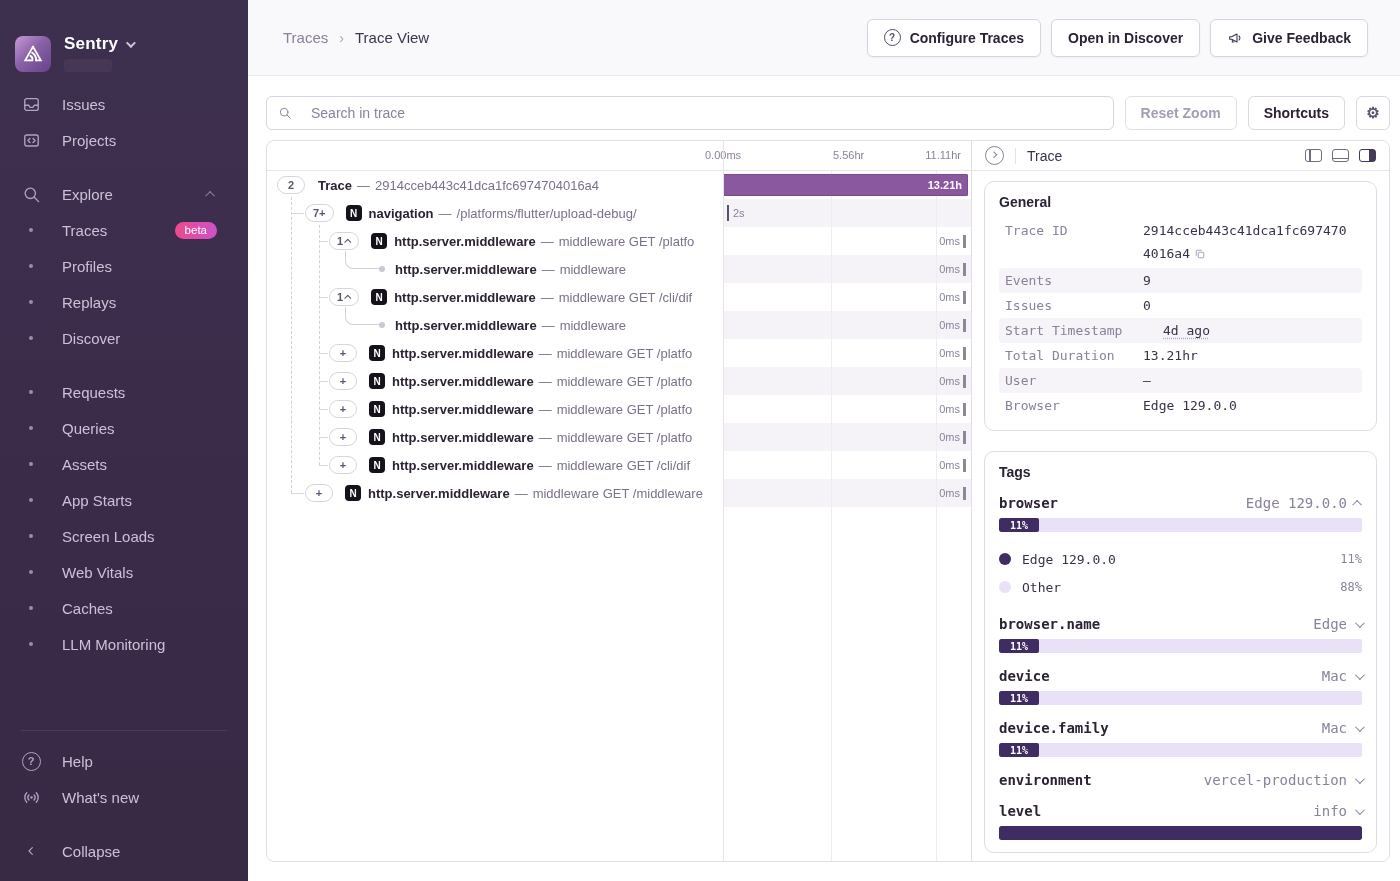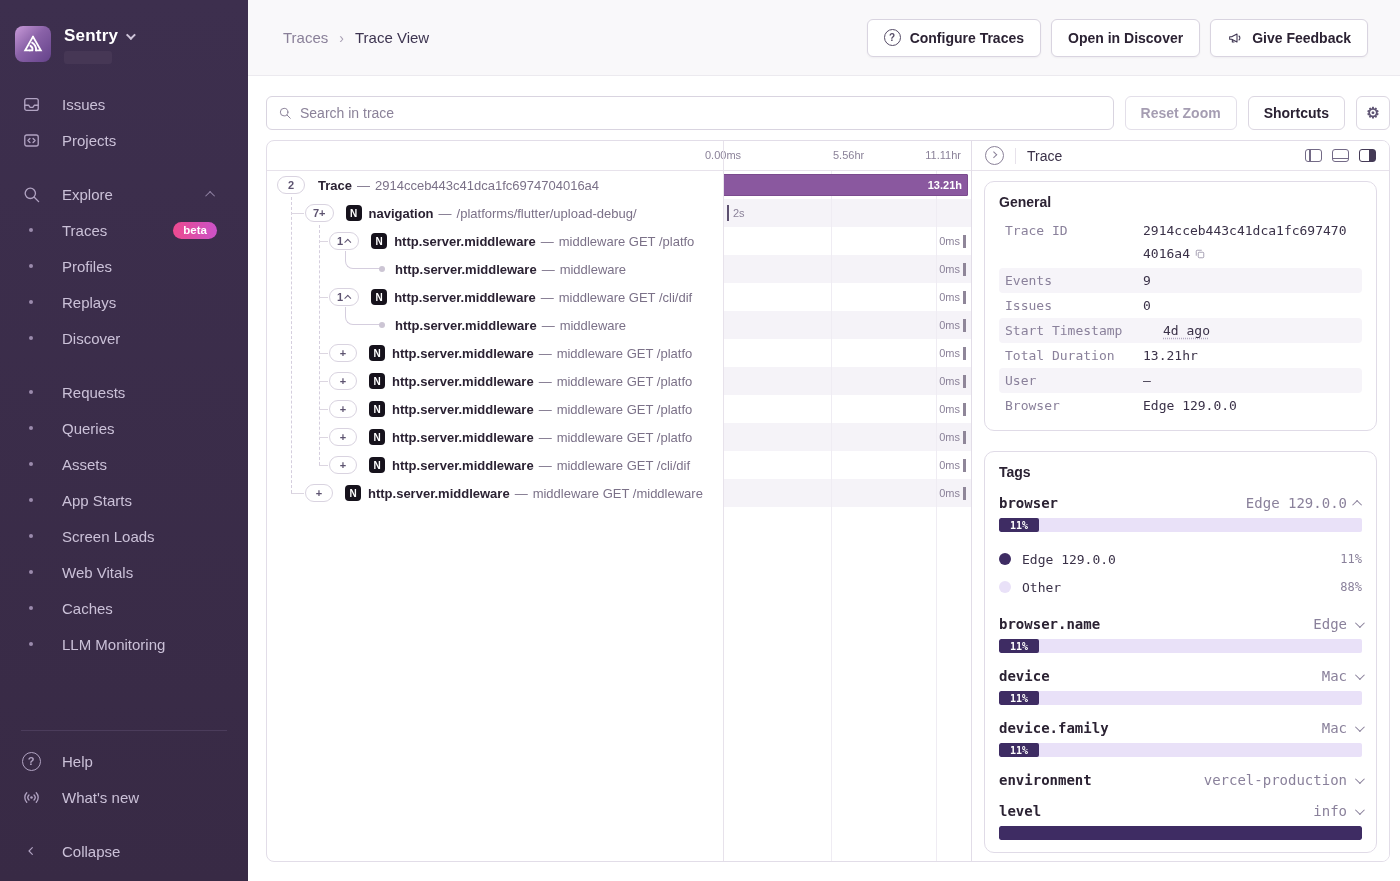--- a/index.html
+++ b/index.html
@@ -10,21 +10,21 @@
     -webkit-font-smoothing:antialiased;
   }
   .mono { font-family:"DejaVu Sans Mono","Liberation Mono",monospace; }
 
   
   .sidebar {
     width:248px; flex:none; height:881px;
     background:linear-gradient(180deg,#3d2f4e 0%, #382a45 100%);
     display:flex; flex-direction:column; overflow:hidden;
   }
-  .brand { display:flex; align-items:center; gap:13px; padding:16px 0 0 15px; height:72px; flex:none; }
+  .brand { display:flex; align-items:flex-end; gap:13px; padding:16px 0 0 15px; height:72px; flex:none; }
   .logo {
     width:36px; height:36px; border-radius:8px; flex:none;
     background:linear-gradient(135deg,#c99bd9 0%, #8a62a8 45%, #64428a 100%);
     display:grid; place-items:center;
   }
   .brand-text { display:flex; flex-direction:column; gap:5px; padding-top:2px; }
   .brand-row { display:flex; align-items:center; gap:8px; }
   .brand-name { color:#fff; font-size:17px; font-weight:700; letter-spacing:.2px; }
   .chev-dn-w { width:7px; height:7px; border-right:2px solid #cfc5da; border-bottom:2px solid #cfc5da; transform:rotate(45deg) translateY(-2px); }
   .org-skel { width:48px; height:13px; border-radius:3px; background:#463755; }
@@ -33,21 +33,21 @@
   .nav-item { height:36px; display:flex; align-items:center; padding-left:21px; padding-right:0; color:#cbc1d8; font-size:15px; cursor:pointer; }
   .ic { width:20px; margin-right:21px; display:flex; align-items:center; justify-content:center; flex:none; }
   .ic svg { stroke:#b1a3c2; fill:none; stroke-width:1.7; stroke-linecap:round; stroke-linejoin:round; }
   .dot-b { width:4px; height:4px; border-radius:50%; background:#9b8bad; }
   .sec-gap { height:18px; }
   .chev-up, .chev-dn-s { width:7px; height:7px; border-right:1.7px solid #9384a6; border-bottom:1.7px solid #9384a6; margin-left:auto; margin-right:33px; }
   .chev-up { transform:rotate(-135deg) translateY(-2px); }
   .beta {
     margin-left:auto; margin-right:31px;
     background:linear-gradient(90deg,#ed4a8f,#cb52c8);
-    color:#fff; font-size:11.5px; font-weight:700; padding:2.5px 10px; border-radius:10px;
+    color:#fff; font-size:11.5px; font-weight:400; padding:2.5px 10px; border-radius:10px;
   }
   .circle-q { width:19px; height:19px; border:1.7px solid #b1a3c2; border-radius:50%; display:grid; place-items:center; font-size:11px; font-weight:700; color:#b1a3c2; }
   .sb-footer { flex:none; padding-bottom:12px; }
   .sb-divider { height:1px; background:#4b3c5b; margin:10px 21px 12px 21px; }
 
   
   .main { flex:1; display:flex; flex-direction:column; overflow:hidden; }
   .topbar { height:76px; flex:none; background:#f9f8fa; border-bottom:1px solid #eceaef; display:flex; align-items:center; padding:0 32px 0 35px; }
   .crumbs { font-size:15px; display:flex; align-items:center; }
   .crumb-muted { color:#8a8099; cursor:pointer; }
@@ -56,21 +56,21 @@
   .top-actions { margin-left:auto; display:flex; gap:10px; }
   .btn {
     height:38px; padding:0 16px; background:#fff; border:1px solid #d9d4e0; border-radius:6px;
     font-size:14px; font-weight:700; color:#2b2233; display:inline-flex; align-items:center; gap:9px;
     box-shadow:0 1px 2px rgba(43,34,51,.05); cursor:pointer;
   }
   .btn .circle-q { border-color:#554b66; color:#554b66; width:17px; height:17px; font-size:10px; border-width:1.5px; }
   .btn svg { stroke:#3d3450; fill:none; stroke-width:1.6; stroke-linecap:round; stroke-linejoin:round; }
 
   .toolbar { display:flex; padding:20px 10px 0 18px; gap:11px; align-items:center; flex:none; }
-  .search { flex:1; height:34px; border:1px solid #d9d4e0; border-radius:6px; background:#fff; display:flex; align-items:center; padding:0 11px; gap:8px; }
+  .search { flex:1; height:34px; border:1px solid #d9d4e0; border-radius:6px; background:#fff; display:flex; align-items:center; padding:0 11px; gap:19px; }
   .search svg { stroke:#8b8299; fill:none; stroke-width:1.7; stroke-linecap:round; flex:none; }
   .search input { border:none; outline:none; flex:1; font-size:14px; color:#2b2233; font-family:"Liberation Sans",sans-serif; background:transparent; }
   .search input::placeholder { color:#8b8299; }
   .btn-sm { height:34px; padding:0 15px; font-size:14px; font-weight:700; border-radius:6px; border:1px solid #dcd7e2; background:#fff; color:#2b2233; display:inline-flex; align-items:center; cursor:pointer; }
   .btn-disabled { color:#a59db2; border-color:#e3dfe9; }
   .btn-gear { width:34px; padding:0; justify-content:center; color:#5f5574; font-size:15px; }
 
   
   .trace-wrap { margin:10px 10px 0 18px; height:722px; border:1px solid #e2dde8; border-radius:8px; display:flex; overflow:hidden; background:#fff; flex:none; }
   .waterfall { width:705px; flex:none; position:relative; border-right:1px solid #e2dde8; overflow:hidden; }

